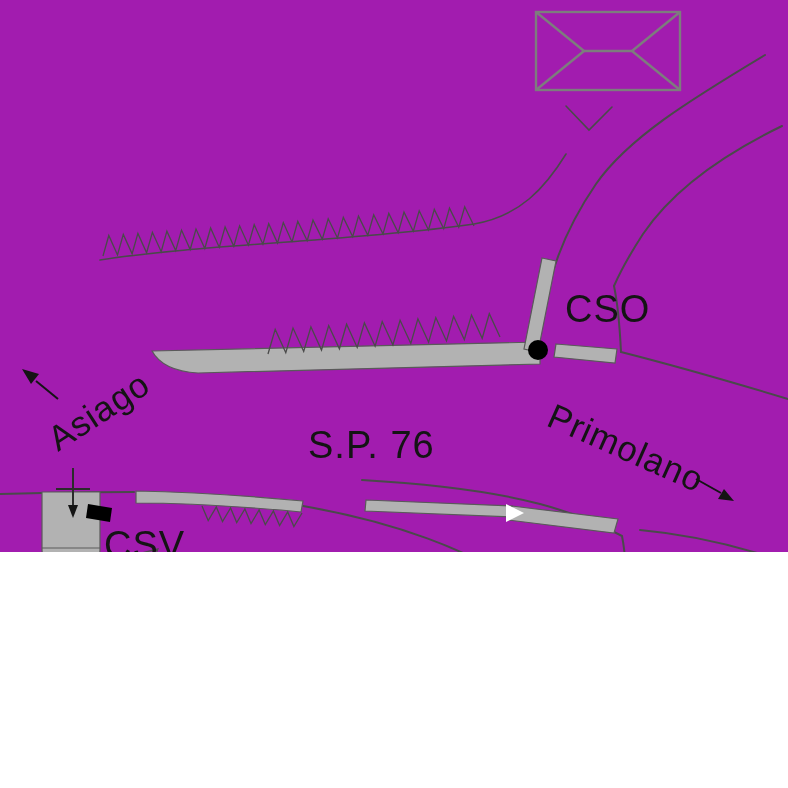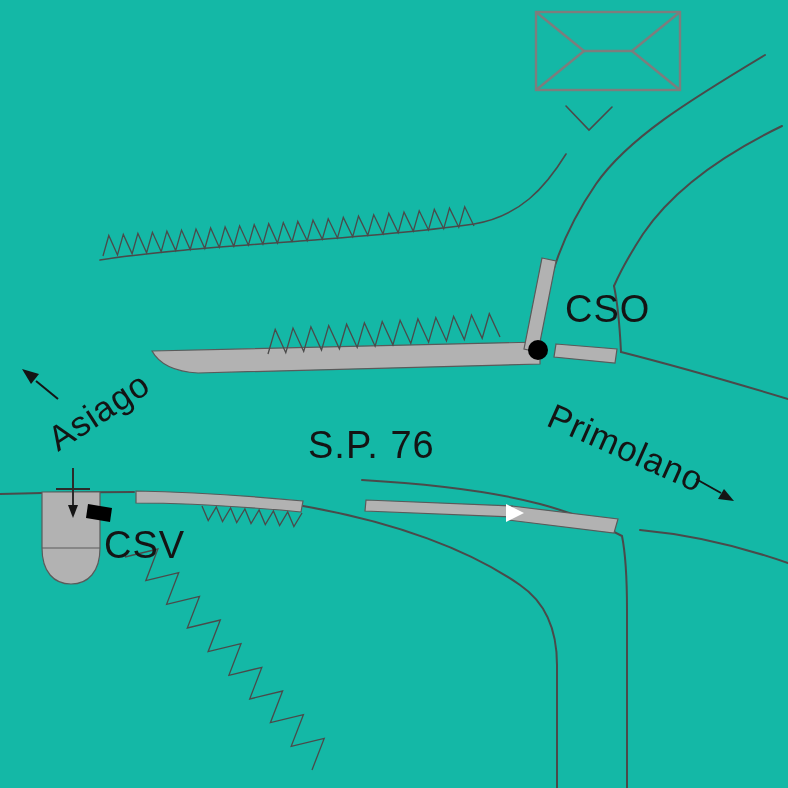--- a/index.html
+++ b/index.html
@@ -1,16 +1,16 @@
 <!DOCTYPE html>
 <html><head>
 <meta charset="utf-8">
 <style>
   html,body{margin:0;padding:0;background:#ffffff;}
-  .map-canvas{width:788px;height:788px;position:relative;background:#14b8a6;overflow:hidden;}
+  .map-canvas{width:788px;height:552px;position:relative;background:#a21caf;overflow:hidden;}
   svg{display:block;}
   text{font-family:"Liberation Sans", sans-serif;fill:#141414;}
   .road{fill:none;stroke:#4a4a4a;stroke-width:2;stroke-linecap:round;}
   .thin{stroke-width:1.6;}
   .hatch{fill:none;stroke:#4a4a4a;stroke-width:1.3;stroke-linejoin:miter;}
   .surface{stroke:#5a5a5a;stroke-width:1.2;}
   .building-line{stroke:#7d7d7d;stroke-width:2.4;fill:none;}
   .cross-line{stroke:#2b2b2b;stroke-width:2;}
   .label{font-size:38px;letter-spacing:1px;}
   .label-dir{font-size:35px;letter-spacing:1px;}

